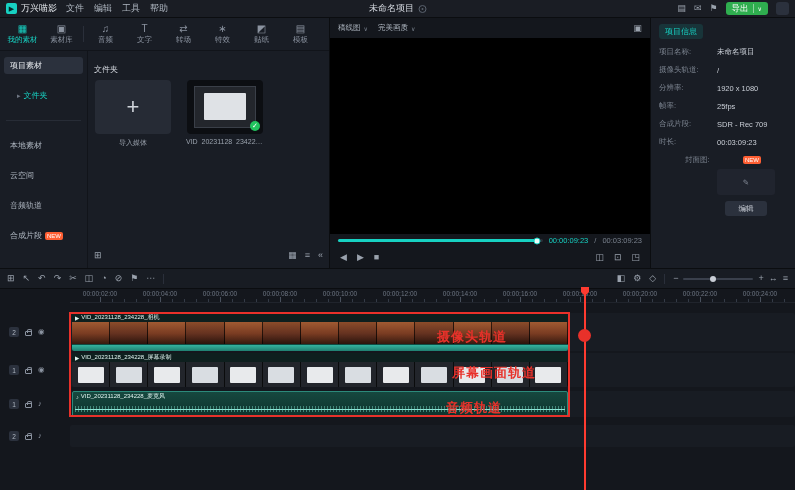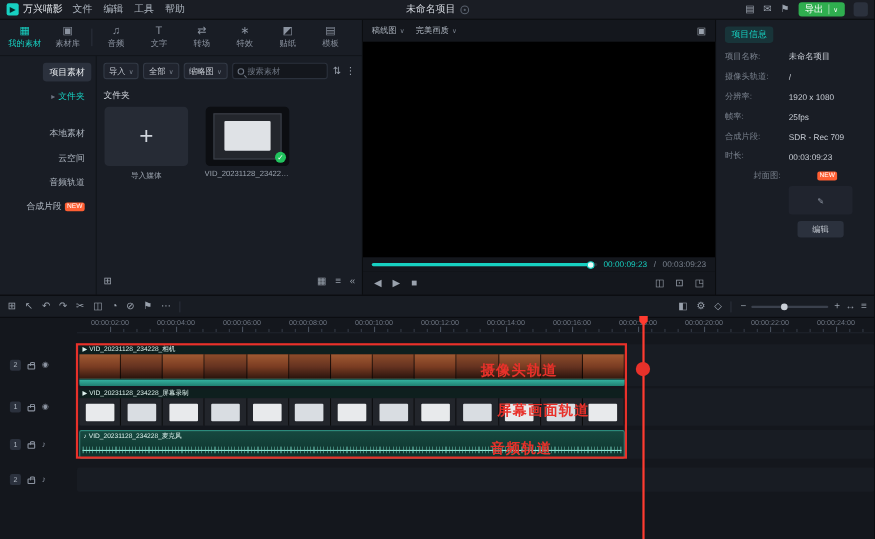--- a/index.html
+++ b/index.html
@@ -35,22 +35,22 @@
   .media { width:330px; background:#191d25; border-right:1px solid #0b0d10;
            display:flex; flex-direction:column; }
   .media-tabs { height:33px; display:flex; align-items:center; padding:0 3px;
                 border-bottom:1px solid #11141a; }
   .tab { width:39px; display:flex; flex-direction:column; align-items:center; gap:1px;
          color:#8b93a0; font-size:7.5px; cursor:default; }
   .tab .ticon { font-size:10px; line-height:11px; }
   .tab.active { color:#17d1c2; }
   .tabs-div { width:1px; height:16px; background:#2a2f3a; margin:0 2px; }
   .media-body { flex:1; display:flex; min-height:0; }
-  .media-side { width:88px; padding:6px 4px; display:flex; flex-direction:column; gap:5px;
-                border-right:1px solid #11141a; font-size:8px;align-items:flex-end; }
+  .media-side { width:88px; padding:6px 4px; display:flex; flex-direction:column; gap:13px;
+                border-right:1px solid #11141a; font-size:8px; }
   .side-item { height:17px; display:flex; align-items:center; gap:3px; padding:0 6px;
                border-radius:3px; color:#aeb6c0; white-space:nowrap; }
   .side-item.active { background:#2b313d; color:#e8ebef; }
   .side-item.teal { color:#17d1c2; }
   .side-item.indent { padding-left:13px; }
   .side-caret { font-size:7px; color:#6d7582; }
   .new-badge { background:#ff5f33; color:#fff; font-size:6px; line-height:8px;
                border-radius:2px; padding:0 2px; }
   .side-div { height:1px; background:#272c36; margin:3px 2px; }
 
@@ -277,40 +277,20 @@
             </div>
             <div class="side-item">
               <span>音频轨道</span>
             </div>
             <div class="side-item">
               <span>合成片段</span>
               <span class="new-badge">NEW</span>
             </div>
           </aside>
         <div class="media-content">
-          <div class="media-toolbar">
-            <button class="mt-btn">
-              <span>导入</span>
-              <span class="mt-caret">∨</span>
-            </button>
-            <button class="mt-btn">
-              <span>全部</span>
-              <span class="mt-caret">∨</span>
-            </button>
-            <button class="mt-btn">
-              <span>缩略图</span>
-              <span class="mt-caret">∨</span>
-            </button>
-            <div class="mt-search">
-              <span class="ic-search"></span>
-              <input placeholder="搜索素材" style="">
-            </div>
-            <span class="mt-icon">⇅</span>
-            <span class="mt-icon">⋮</span>
-          </div>
           <div class="media-section-label">文件夹</div>
           <div class="media-grid">
             <div class="tile-wrap">
               <div class="tile import">
                 <span class="plus">+</span>
               </div>
               <div class="tile-label">导入媒体</div>
             </div>
             <div class="tile-wrap">
               <div class="tile video">

